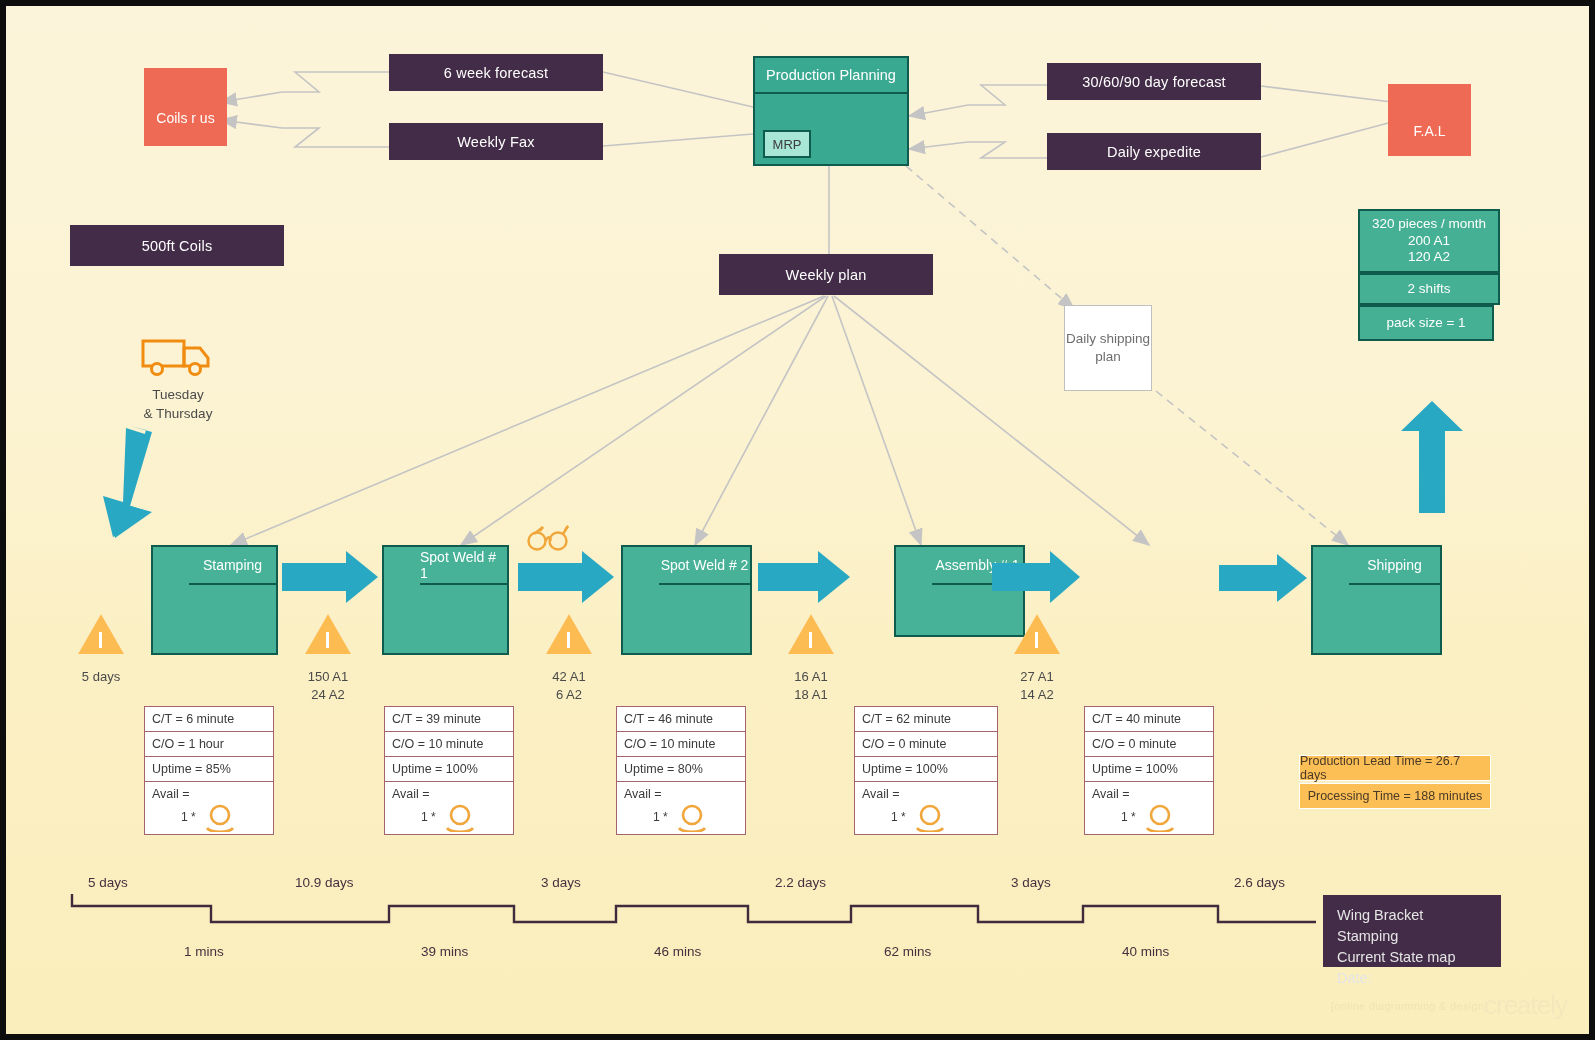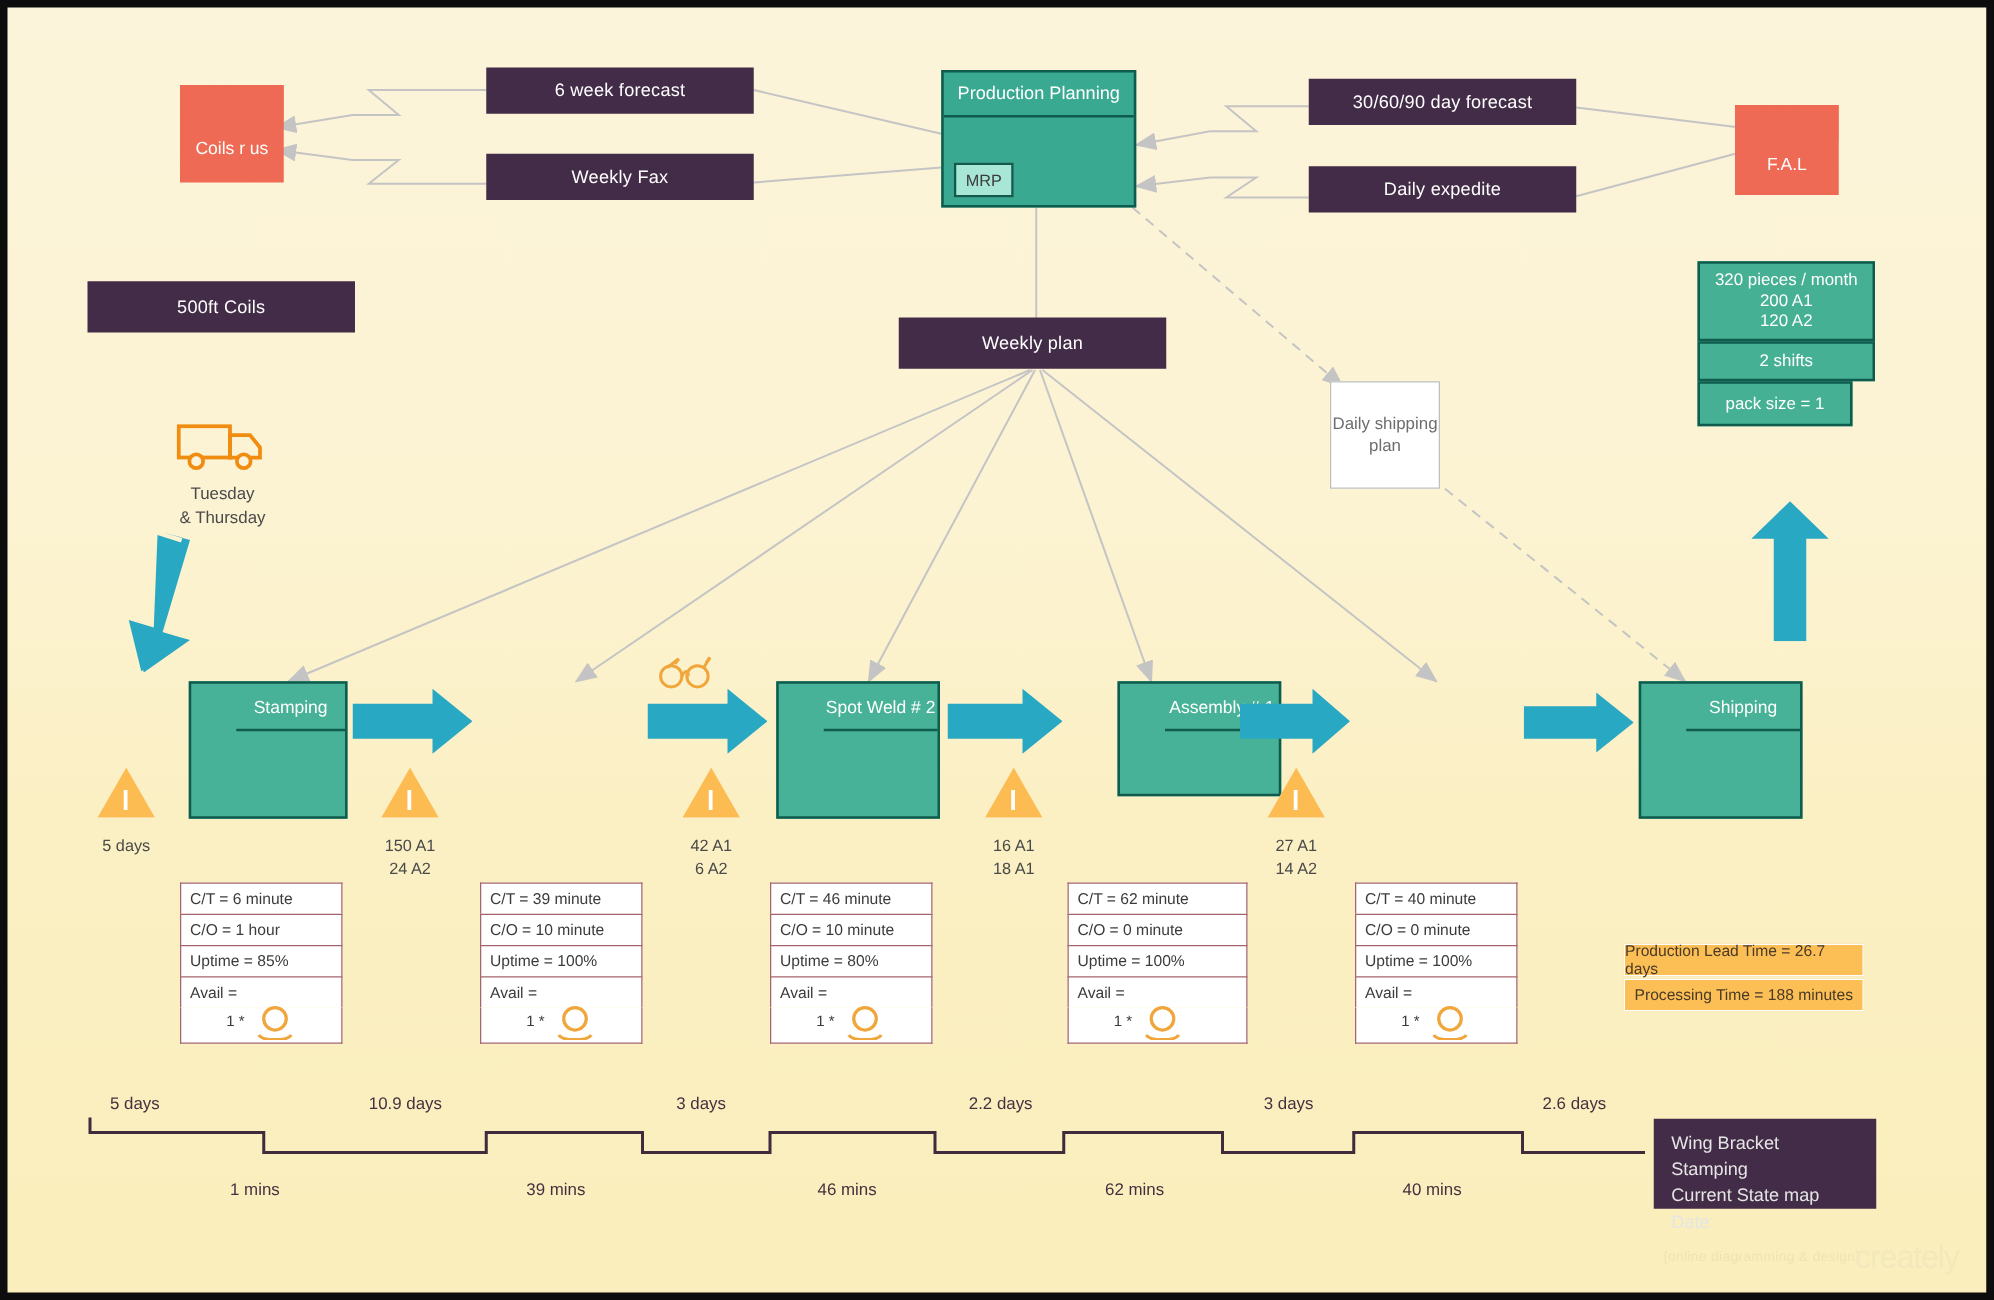--- a/index.html
+++ b/index.html
@@ -211,21 +211,21 @@
   </div>
 
   <div class="reqbox" style="left:1352px;top:203px;width:142px;height:64px;">
     <div>320 pieces / month</div>
     <div>200 A1</div>
     <div>120 A2</div>
   </div>
   <div class="reqbox" style="left:1352px;top:267px;width:142px;height:32px;">
     <div>2 shifts</div>
   </div>
-  <div class="reqbox" style="left:1352px;top:299px;width:124px;height:36px;">
+  <div class="reqbox" style="left:1352px;top:299px;width:136px;height:36px;">
     <div>pack size = 1</div>
   </div>
 
   <div class="abs" style="left:134px;top:330px;width:76px;height:42px;">
     <svg viewBox="0 0 76 42" width="76" height="42">
       <g fill="none" stroke="#f08c10" stroke-width="3">
         <rect x="3" y="5" width="41" height="25"></rect>
         <path d="M44,12 L60,12 L68,22 L68,30 L44,30 Z"></path>
         <circle cx="17" cy="33" r="5.5" fill="#fcf4da"></circle>
         <circle cx="55" cy="33" r="5.5" fill="#fcf4da"></circle>
@@ -259,20 +259,23 @@
         <path d="M19,11 L10,18"></path>
         <path d="M44,10 L39,18"></path>
         <path d="M19,11 L16,15"></path>
         <path d="M44,10 L41,14"></path>
       </g>
     </svg>
   </div>
 
   <div class="proc" style="left:145px;top:539px;width:127px;height:110px;">
     <div class="head">Stamping</div>
+  </div>
+  <div class="proc" style="left:376px;top:539px;width:127px;height:110px;">
+    <div class="head">Spot Weld # 1</div>
   </div>
   <div class="proc" style="left:615px;top:539px;width:131px;height:110px;">
     <div class="head">Spot Weld # 2</div>
   </div>
   <div class="proc" style="left:848px;top:539px;width:131px;height:92px;margin-left:40px;">
     <div class="head">Assembly # 1</div>
   </div>
   <div class="proc" style="left:1305px;top:539px;width:131px;height:110px;">
     <div class="head">Shipping</div>
   </div>

